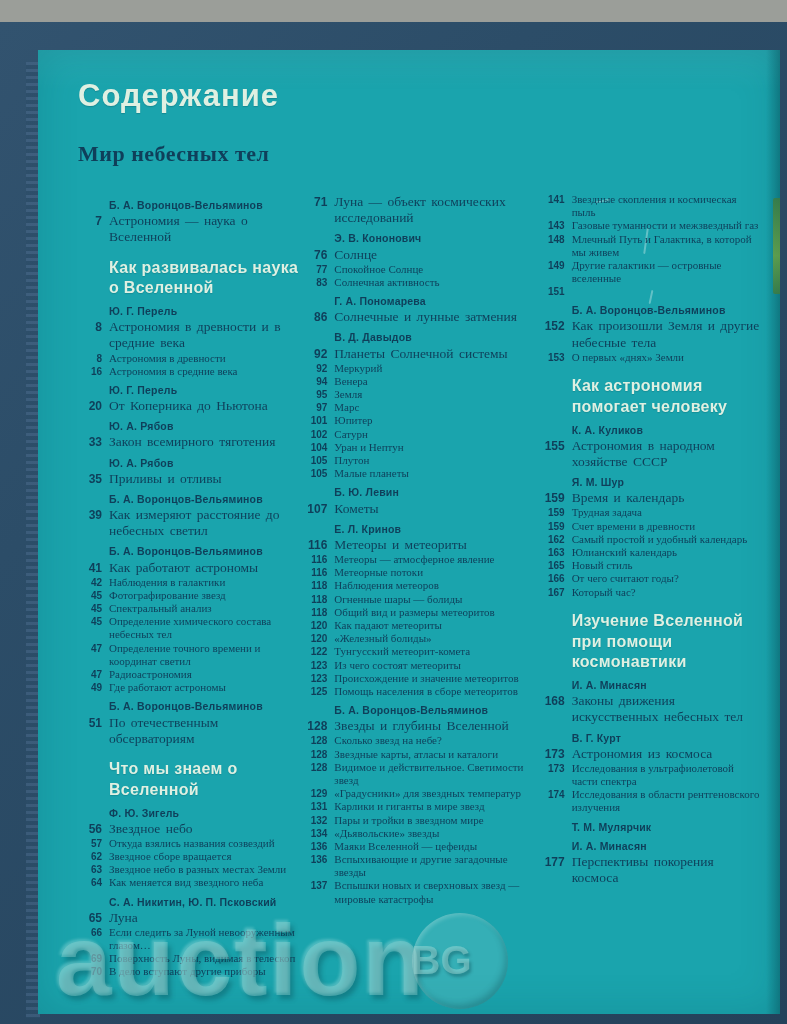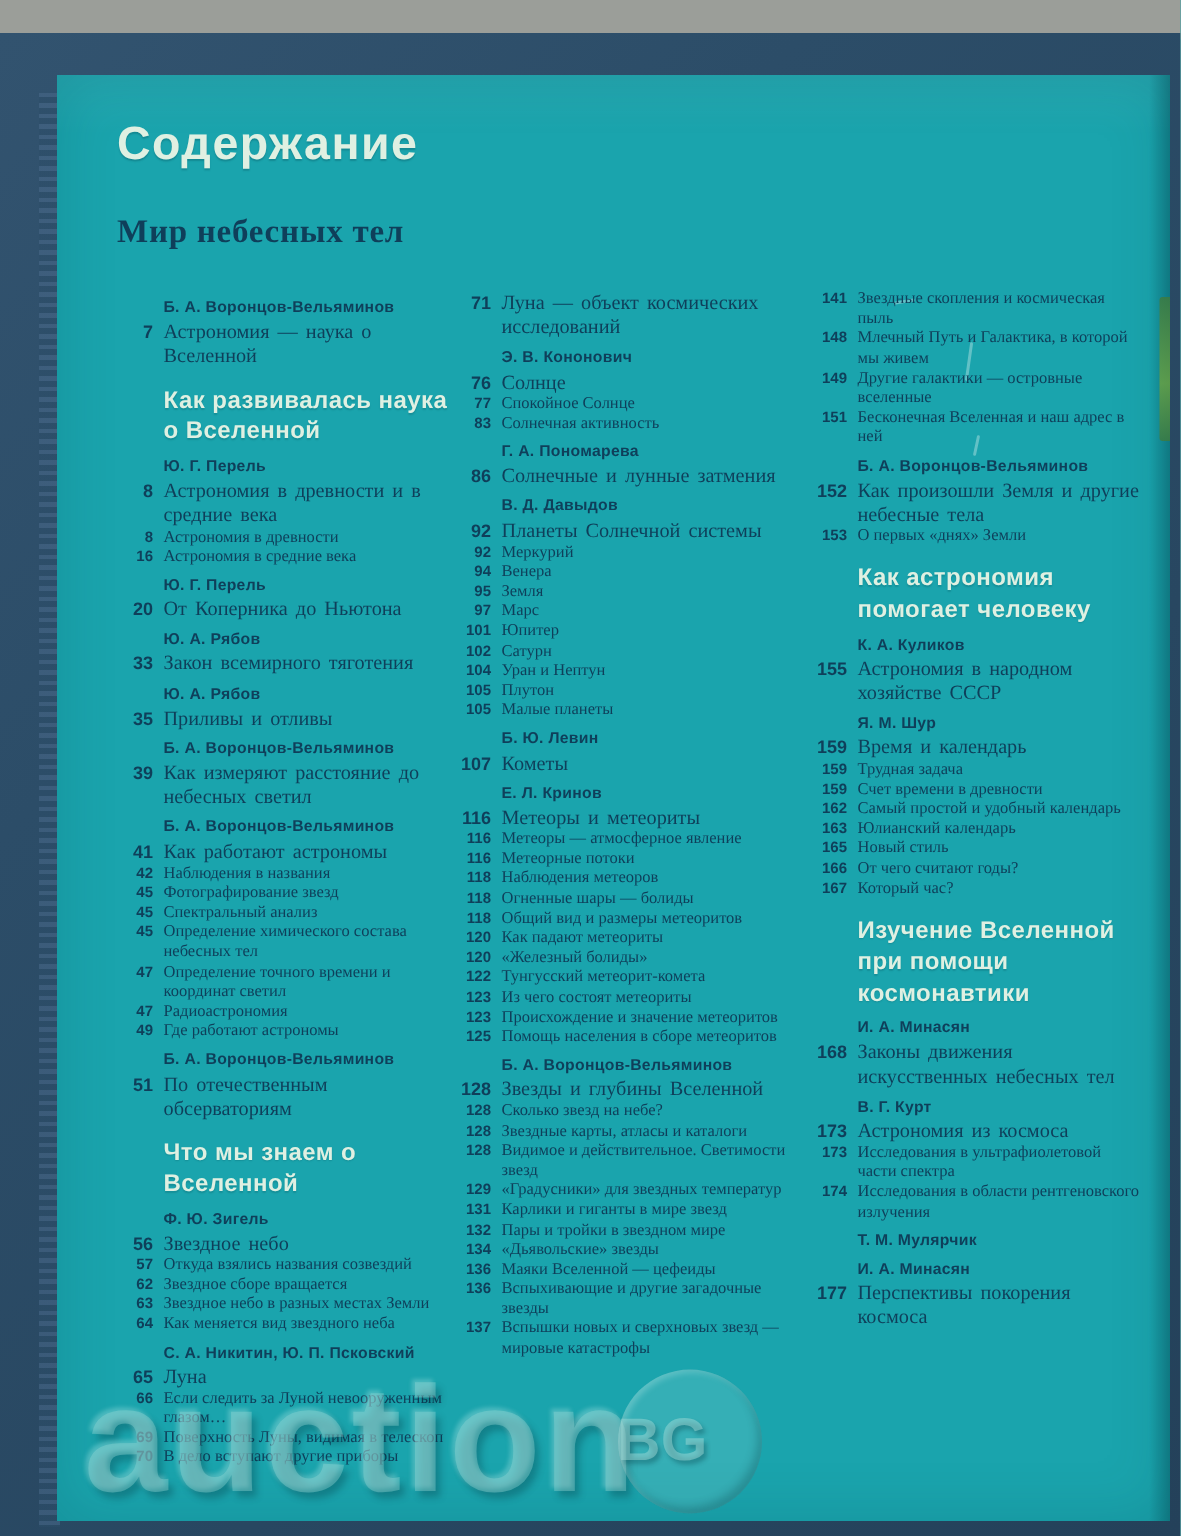--- a/index.html
+++ b/index.html
@@ -171,21 +171,21 @@
               <span class="num">39</span>
               <span class="txt">Как измеряют расстояние до небесных светил</span>
             </div>
             <div class="author">Б. А. Воронцов-Вельяминов</div>
             <div class="row entry">
               <span class="num">41</span>
               <span class="txt">Как работают астрономы</span>
             </div>
             <div class="row sub">
               <span class="num">42</span>
-              <span class="txt">Наблюдения в названия</span>
+              <span class="txt">Наблюдения в галактики</span>
             </div>
             <div class="row sub">
               <span class="num">45</span>
               <span class="txt">Фотографирование звезд</span>
             </div>
             <div class="row sub">
               <span class="num">45</span>
               <span class="txt">Спектральный анализ</span>
             </div>
             <div class="row sub">
@@ -412,30 +412,33 @@
               <span class="num">137</span>
               <span class="txt">Вспышки новых и сверхновых звезд — мировые катастрофы</span>
             </div>
           </div>
           <div class="col">
             <div class="row sub">
               <span class="num">141</span>
               <span class="txt">Звездные скопления и космическая пыль</span>
             </div>
             <div class="row sub">
+              <span class="num">143</span>
+              <span class="txt">Газовые туманности и межзвездный газ</span>
+            </div>
+            <div class="row sub">
               <span class="num">148</span>
               <span class="txt">Млечный Путь и Галактика, в которой мы живем</span>
             </div>
             <div class="row sub">
               <span class="num">149</span>
               <span class="txt">Другие галактики — островные вселенные</span>
             </div>
             <div class="row sub">
               <span class="num">151</span>
-              <span class="txt">Бесконечная Вселенная и наш адрес в ней</span>
             </div>
             <div class="author">Б. А. Воронцов-Вельяминов</div>
             <div class="row entry">
               <span class="num">152</span>
               <span class="txt">Как произошли Земля и другие небесные тела</span>
             </div>
             <div class="row sub">
               <span class="num">153</span>
               <span class="txt">О первых «днях» Земли</span>
             </div>

